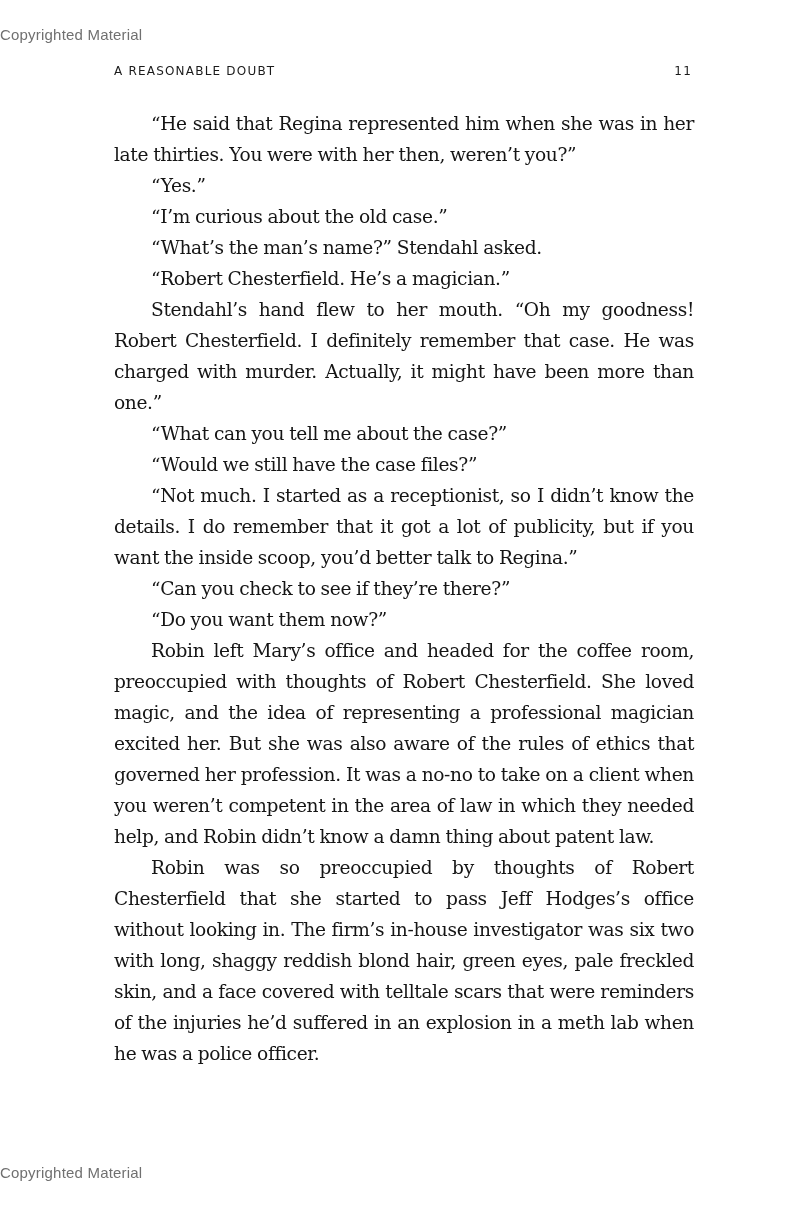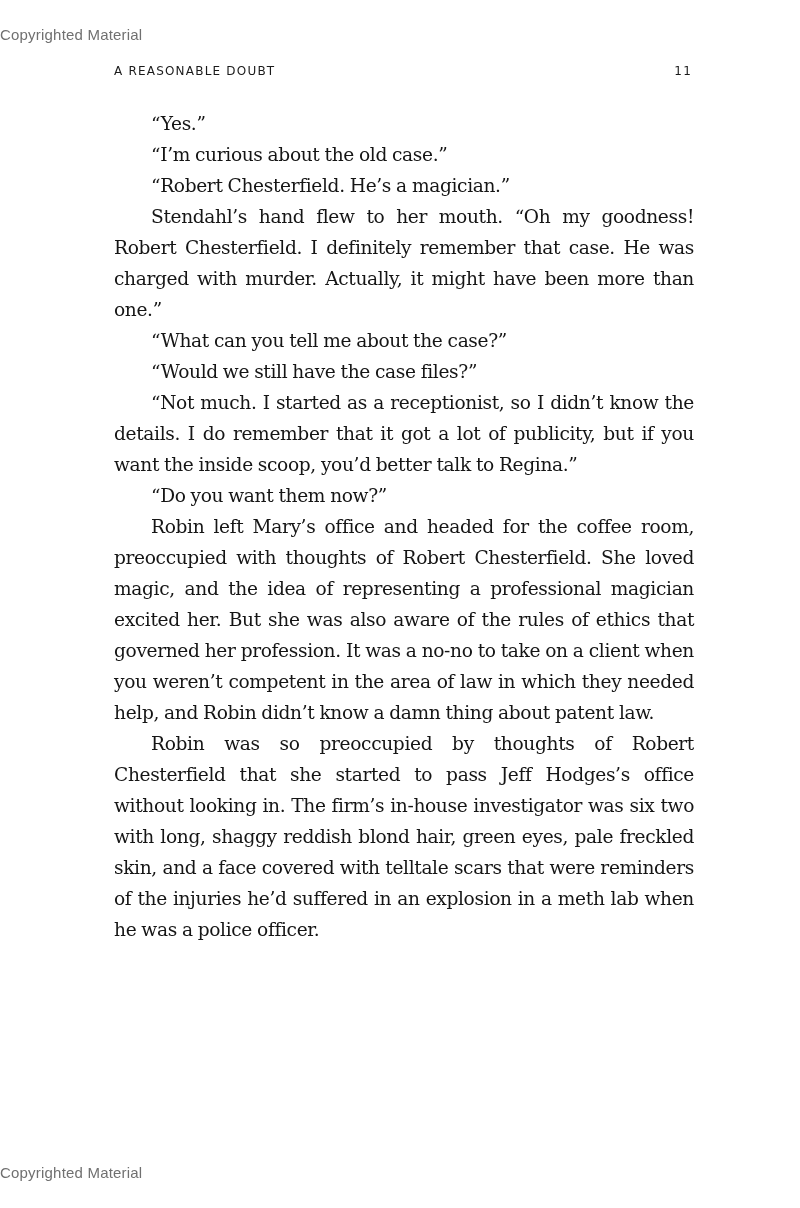--- a/index.html
+++ b/index.html
@@ -74,25 +74,28 @@
 <body>
 
 <div class="watermark top">Copyrighted Material</div>
 
 <div class="running-head">
   <span class="book-title">A Reasonable Doubt</span>
   <span class="page-number">11</span>
 </div>
 
 <div class="body-text">
+  <p>“He said that Regina represented him when she was in her late thirties. You were with her then, weren’t you?”</p>
   <p>“Yes.”</p>
   <p>“I’m curious about the old case.”</p>
+  <p>“What’s the man’s name?” Stendahl asked.</p>
   <p>“Robert Chesterfield. He’s a magician.”</p>
   <p>Stendahl’s hand flew to her mouth. “Oh my goodness! Robert Chesterfield. I definitely remember that case. He was charged with murder. Actually, it might have been more than one.”</p>
   <p>“What can you tell me about the case?”</p>
   <p>“Would we still have the case files?”</p>
   <p>“Not much. I started as a receptionist, so I didn’t know the details. I do remember that it got a lot of publicity, but if you want the inside scoop, you’d better talk to Regina.”</p>
+  <p>“Can you check to see if they’re there?”</p>
   <p>“Do you want them now?”</p>
   <p>Robin left Mary’s office and headed for the coffee room, preoc­cupied with thoughts of Robert Chesterfield. She loved magic, and the idea of representing a professional magician excited her. But she was also aware of the rules of ethics that governed her profes­sion. It was a no-no to take on a client when you weren’t competent in the area of law in which they needed help, and Robin didn’t know a damn thing about patent law.</p>
   <p>Robin was so preoccupied by thoughts of Robert Chesterfield that she started to pass Jeff Hodges’s office without looking in. The firm’s in-house investigator was six two with long, shaggy reddish blond hair, green eyes, pale freckled skin, and a face covered with telltale scars that were reminders of the injuries he’d suffered in an explosion in a meth lab when he was a police officer.</p>
 </div>
 
 <div class="watermark bottom">Copyrighted Material</div>
 
 </body></html>

